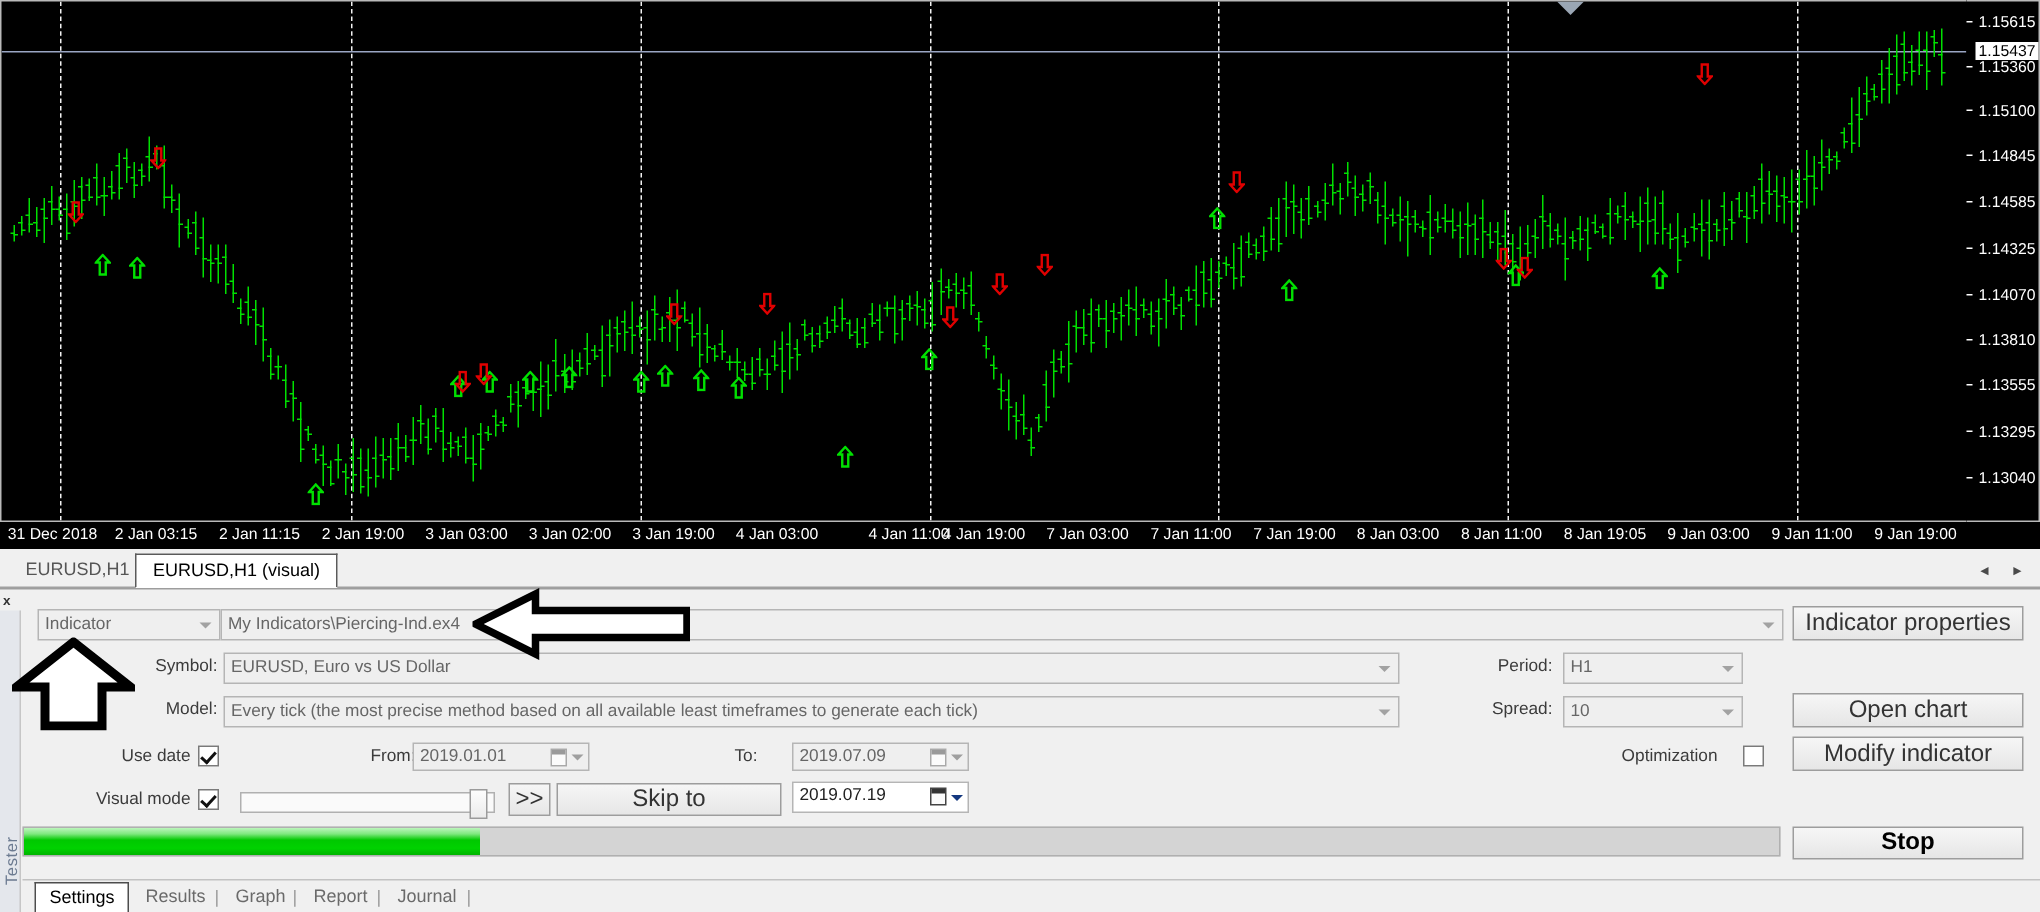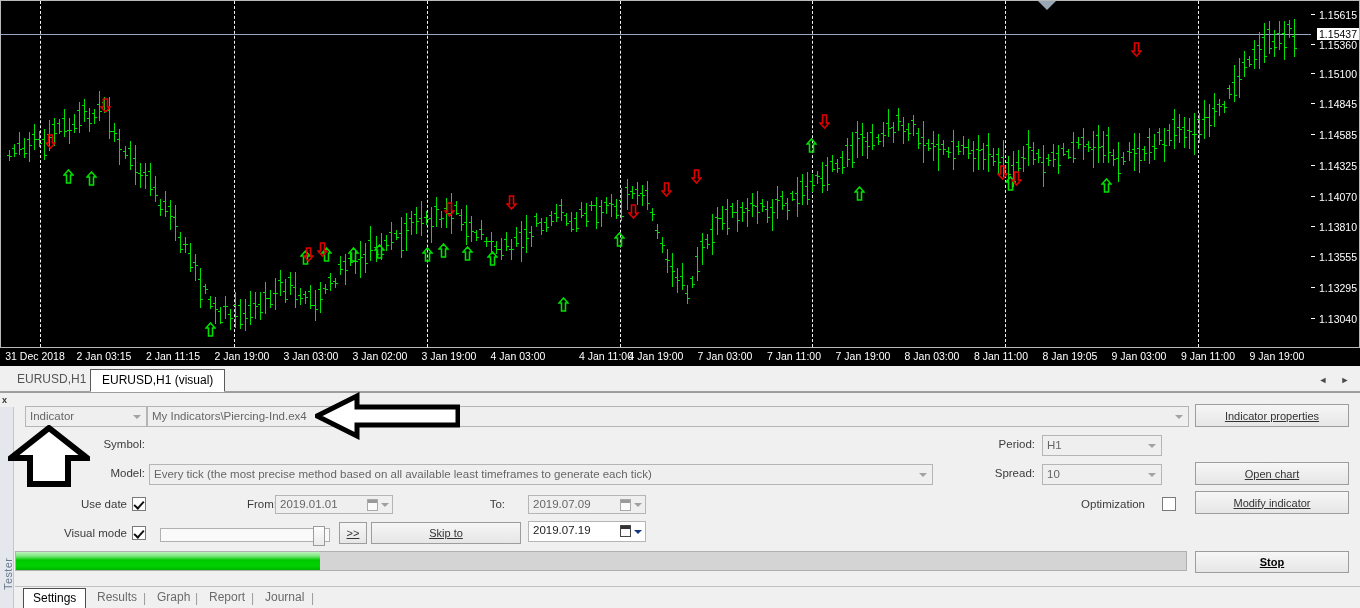--- a/index.html
+++ b/index.html
@@ -125,24 +125,23 @@
     font-size: 11.5px; color: #666; padding: 2px 4px; line-height: 15px;
     white-space: nowrap; overflow: hidden;
   }
   .combo .caret {
     position: absolute; right: 5px; top: 50%; margin-top: -2px;
     width: 0; height: 0; border-left: 4px solid transparent;
     border-right: 4px solid transparent; border-top: 4px solid #a2a2a2;
   }
   .btn {
     position: absolute; background: linear-gradient(#f6f6f6,#e6e6e6);
-    border: 1px solid #9d9d9d; font-size: 11px; color: #333;
+    border: 1px solid #9d9d9d; font-size: 16px; color: #333;
     display: flex; align-items: center; justify-content: center;
     cursor: default;
-    text-decoration: underline;
   }
   .btn.strong { font-weight: bold; color: #000; }
   .chk {
     position: absolute; width: 14px; height: 14px;
     background: #fff; border: 1px solid #7a7a7a;
   }
   .chk.checked::after {
     content: ""; position: absolute; left: 3px; top: 1px;
     width: 4px; height: 8px; border: solid #111;
     border-width: 0 2px 2px 0; transform: rotate(42deg);
@@ -1743,20 +1742,24 @@
       <div class="combo" style="left:132px; top:13px; width:1042px; height:21px;">
         <span>My Indicators\Piercing-Ind.ex4</span>
         <span class="caret"></span>
       </div>
 
       <div class="btn" style="left:1180px; top:11px; width:154px; height:23px;">
         <span>Indicator properties</span>
       </div>
 
       <div class="lbl" style="left:50px; top:45px; width:80px;">Symbol:</div>
+      <div class="combo" style="left:134px; top:42px; width:784px; height:21px;">
+        <span>EURUSD, Euro vs US Dollar</span>
+        <span class="caret"></span>
+      </div>
       <div class="lbl" style="left:950px; top:45px; width:70px;">Period:</div>
       <div class="combo" style="left:1027px; top:42px; width:120px; height:21px;">
         <span>H1</span>
         <span class="caret"></span>
       </div>
 
       <div class="lbl" style="left:50px; top:74px; width:80px;">Model:</div>
       <div class="combo" style="left:134px; top:71px; width:784px; height:21px;">
         <span>Every tick (the most precise method based on all available least timeframes to generate each tick)</span>
         <span class="caret"></span>

